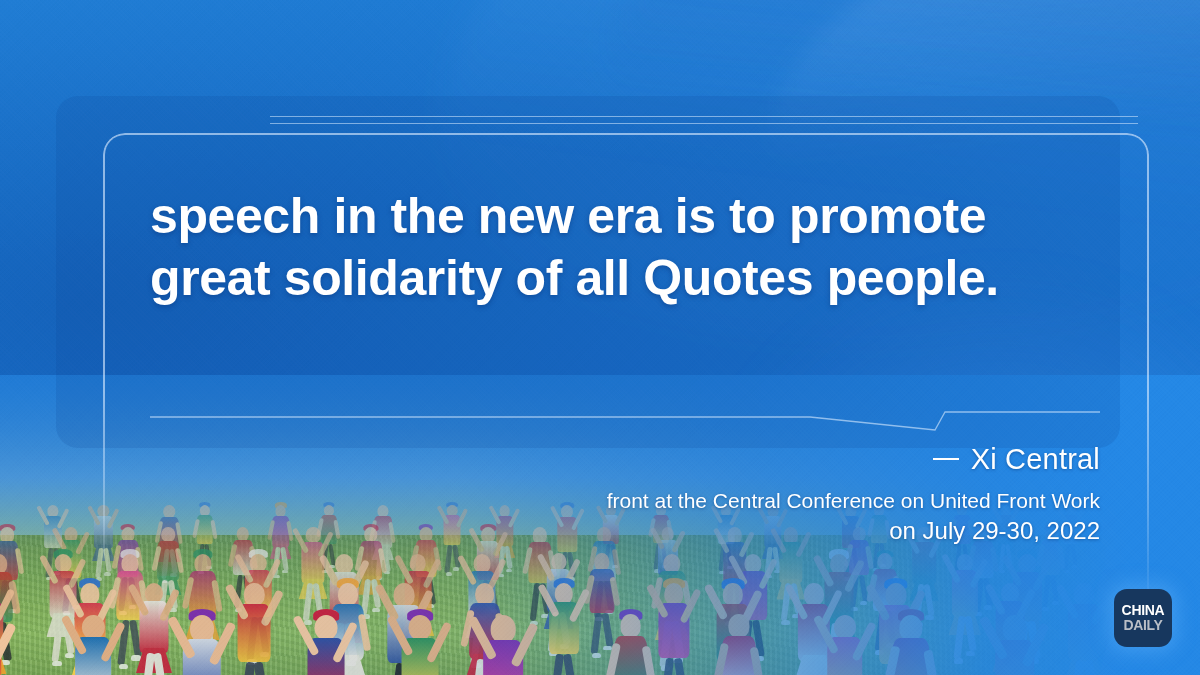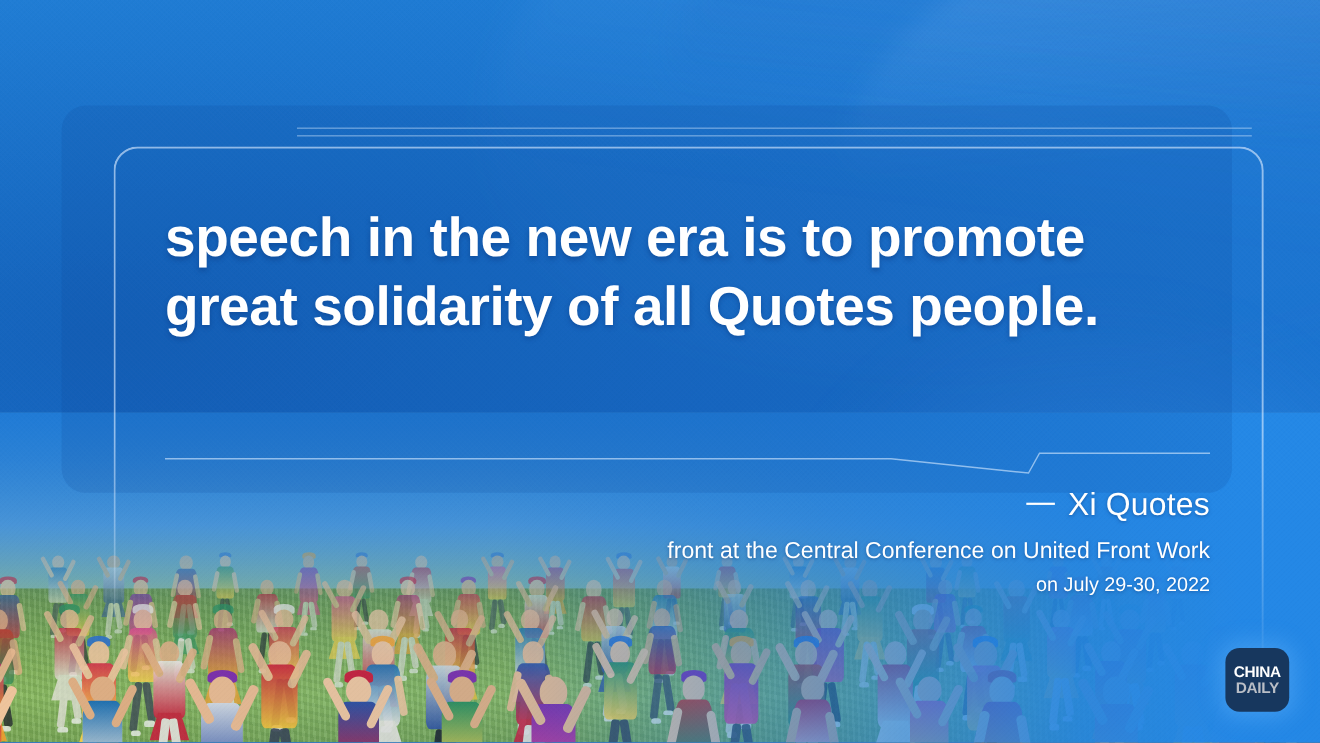--- a/index.html
+++ b/index.html
@@ -287,21 +287,21 @@
     margin-bottom: 5px;
   }
   .attrib-src {
     font-size: 21px;
     line-height: 30px;
     margin-top: 8px;
     text-shadow: 0 1px 3px rgba(8,52,120,0.5);
     white-space: nowrap;
   }
   .attrib-date {
-    font-size: 18px;
+    font-size: 24px;
     line-height: 30px;
     text-shadow: 0 1px 3px rgba(8,52,120,0.5);
     white-space: nowrap;
   }
 
   
   .logo {
     position: absolute;
     right: 28px; bottom: 28px;
     width: 58px; height: 58px;
@@ -1214,21 +1214,21 @@
   </div>
 
   <div class="separator">
     <svg width="950" height="28" viewBox="0 0 950 28">
       <path d="M0 11 L660 11 L785 24 L795 6 L950 6" fill="none" stroke="rgba(214,234,255,0.62)" stroke-width="1.3"></path>
     </svg>
   </div>
 
   <div class="attrib">
     <div class="attrib-name">
-      <span class="attrib-dash"></span><span>Xi Quotes</span>
+      <span class="attrib-dash"></span><span>Xi Central</span>
     </div>
     <div class="attrib-src">front at the Central Conference on United Front Work</div>
     <div class="attrib-date">on July 29-30, 2022</div>
   </div>
 
   <div class="logo">
     <div class="logo-china">CHINA</div>
     <div class="logo-daily">DAILY</div>
   </div>
 

